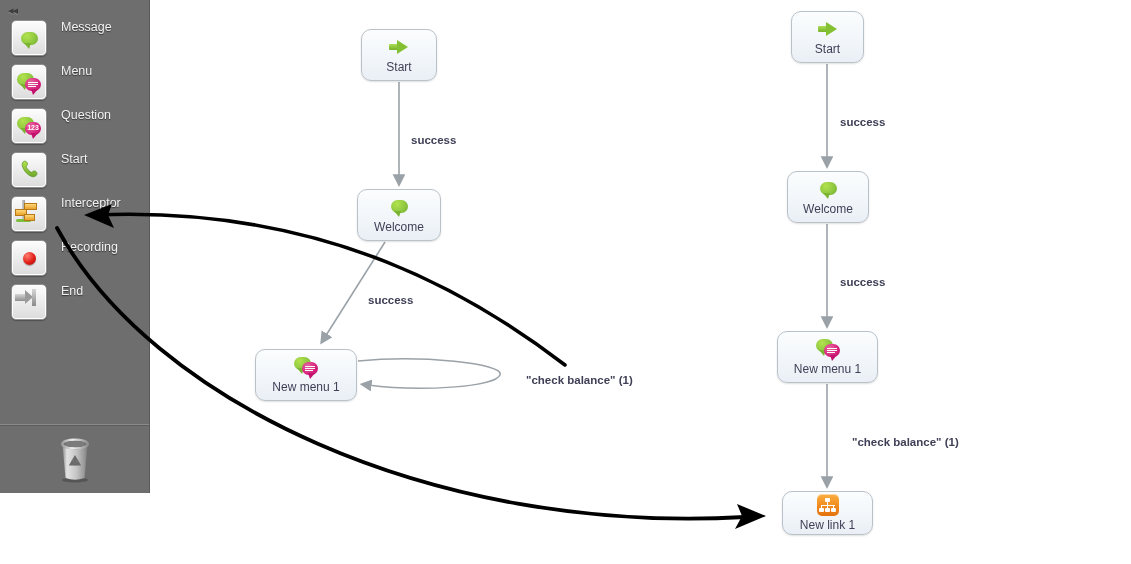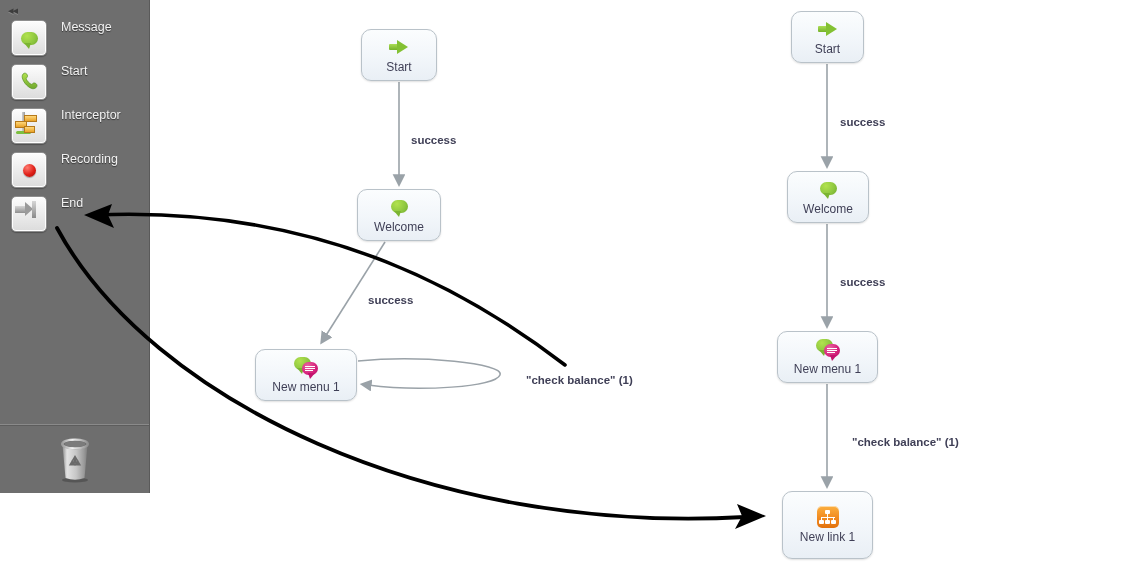--- a/index.html
+++ b/index.html
@@ -242,21 +242,39 @@
 
     <div id="palette-items">
 
       <div class="pal-item">
         <div class="pal-icon">
           <div class="gi bub-green" style="left:9px; top:11px;"></div>
         </div>
         <div class="pal-label">Message</div>
       </div>
 
-
+      <div class="pal-item">
+        <div class="pal-icon">
+          <div class="gi bub-green" style="left:5px; top:8px;"></div>
+          <div class="gi bub-pink" style="left:13px; top:13px;">
+              <span class="lines"></span>
+            </div>
+        </div>
+        <div class="pal-label">Menu</div>
+      </div>
+
+      <div class="pal-item">
+        <div class="pal-icon">
+          <div class="gi bub-green" style="left:5px; top:8px;"></div>
+          <div class="gi bub-pink" style="left:13px; top:13px;">
+            <span class="num">123</span>
+          </div>
+        </div>
+        <div class="pal-label">Question</div>
+      </div>
 
       <div class="pal-item">
         <div class="pal-icon">
           <svg class="gi phone" style="left:7px; top:6px;" viewBox="0 0 24 24">
             <defs>
               <linearGradient id="phg" x1="0" y1="0" x2="0" y2="1">
                 <stop offset="0" stop-color="#b2e24e"></stop>
                 <stop offset="1" stop-color="#6fa72c"></stop>
               </linearGradient>
             </defs>
@@ -421,21 +439,21 @@
   <div class="node" style="left:777px; top:331px; width:101px; height:52px;">
     <div class="node-icon">
       <div class="gi bub-green" style="left:0px; top:1px;"></div>
       <div class="gi bub-pink" style="left:8px; top:6px;">
           <span class="lines"></span>
         </div>
     </div>
     <div class="node-label">New menu 1</div>
   </div>
 
-  <div class="node" style="left:782px; top:491px; width:91px; height:68px;">
+  <div class="node" style="left:782px; top:491px; width:91px; height:44px;">
     <div class="node-icon">
       <div class="gi linkicon" style="left:1px; top:0px;">
         <i style="left:8.5px; top:4px; width:5px; height:4px; border-radius:1px;"></i>
         <i style="left:10.5px; top:8px; width:1px; height:3px;"></i>
         <i style="left:4px; top:10.5px; width:14px; height:1px;"></i>
         <i style="left:4.5px; top:11.5px; width:1px; height:2.5px;"></i>
         <i style="left:10.5px; top:11.5px; width:1px; height:2.5px;"></i>
         <i style="left:16.5px; top:11.5px; width:1px; height:2.5px;"></i>
         <i style="left:2.5px; top:14px; width:4.5px; height:4px; border-radius:1px;"></i>
         <i style="left:8.5px; top:14px; width:4.5px; height:4px; border-radius:1px;"></i>

